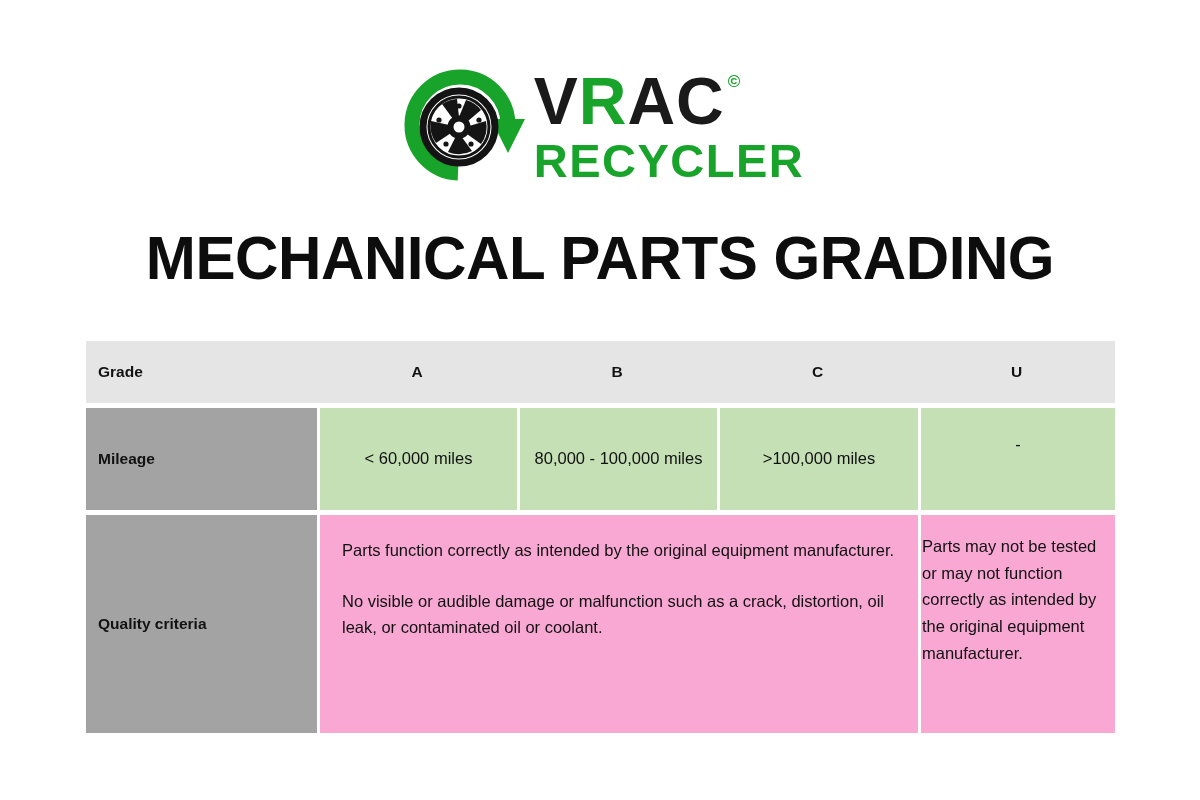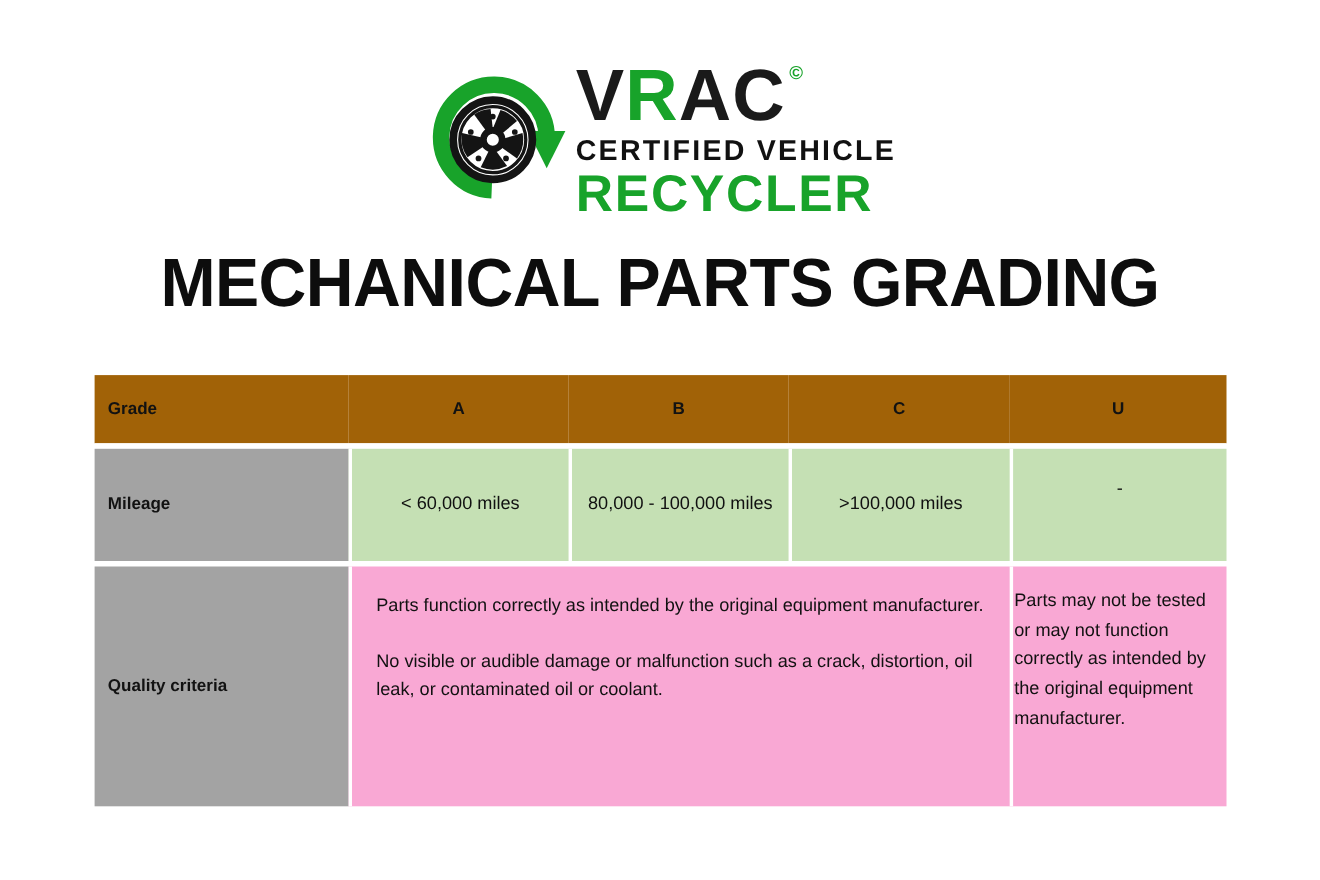--- a/index.html
+++ b/index.html
@@ -117,21 +117,21 @@
     font-family: "Liberation Sans", sans-serif;
   }
   .grade-table td, .grade-table th {
     border: 0;
     padding: 0;
     vertical-align: middle;
   }
 
   
   .hdr td {
-    background: #a16207;
+    background: #e5e5e5;
     height: 62px;
     font-size: 15.5px;
     font-weight: bold;
     color: #121212;
     text-align: center;
   }
   .hdr td.lbl {
     text-align: left;
     padding-left: 12px;
   }
@@ -211,21 +211,20 @@
           </g>
         </svg>
       </div>
       <div class="logo-words">
         <div class="wordmark">
           <span>V</span>
             <span class="grn">R</span>
             <span>AC</span>
             <span class="cmark">©</span>
         </div>
-        <div class="tagline">CERTIFIED VEHICLE</div>
         <div class="recycler">RECYCLER</div>
       </div>
     </div>
   </div>
 
   <div class="page-title">MECHANICAL PARTS GRADING</div>
 
   <table class="grade-table">
     <colgroup>
       <col style="width:231px">

